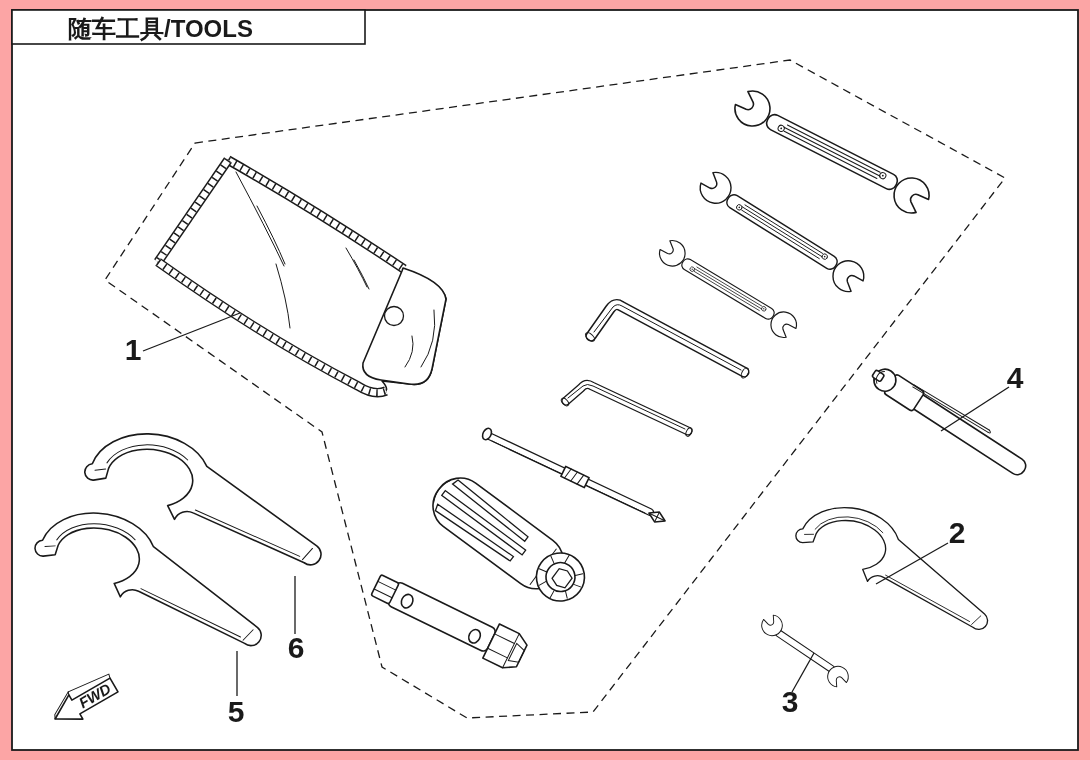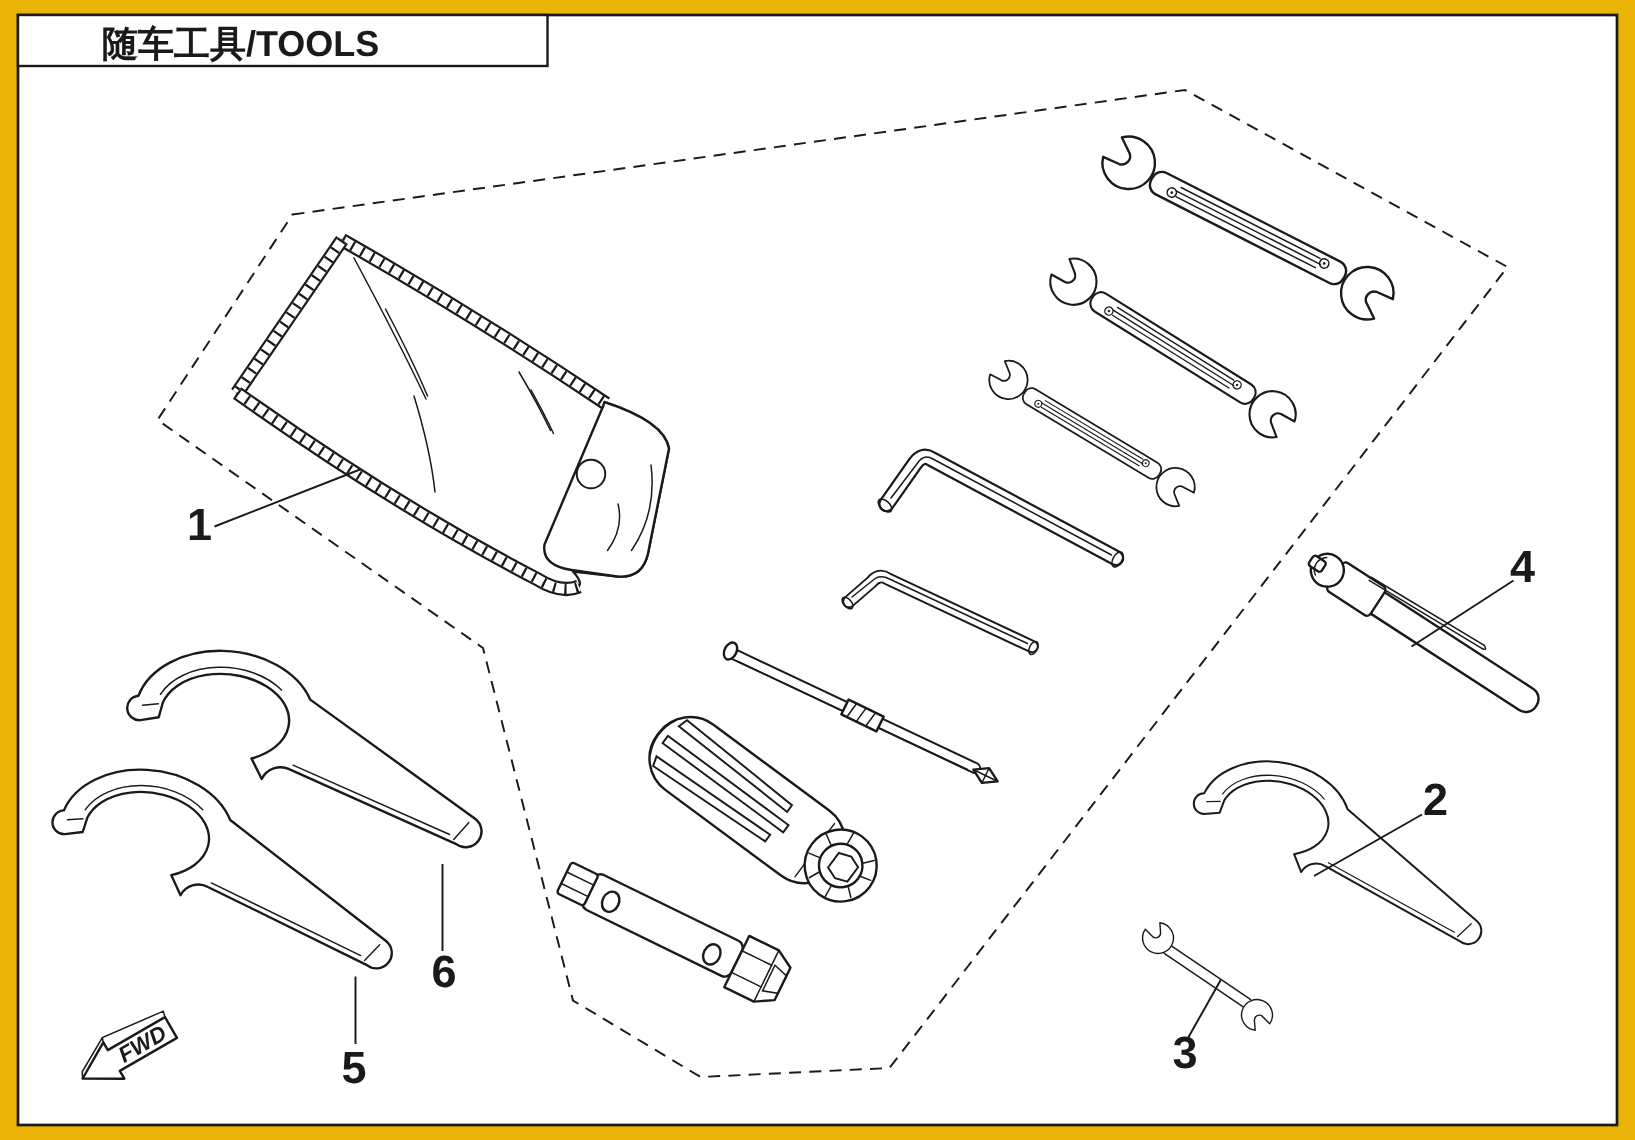--- a/index.html
+++ b/index.html
@@ -1,17 +1,17 @@
 <!DOCTYPE html>
 <html style="--line: #1a1a1a;"><head>
 <meta charset="utf-8">
 <style>
   :root { --line:#1a1a1a; }
   html,body { margin:0; padding:0; background:#fff; }
-  .page { width:1090px; height:760px; position:relative; background:#eab308; }
+  .page { width:1090px; height:760px; position:relative; background:#fca5a5; }
   svg { display:block; }
   text { font-family:"Liberation Sans", sans-serif; }
   .ol  { fill:#fff; stroke:var(--line); stroke-width:1.6; stroke-linejoin:round; }
   .ln  { fill:none; stroke:var(--line); stroke-width:1.3; stroke-linecap:round; }
   .thin{ fill:none; stroke:var(--line); stroke-width:1; stroke-linecap:round; }
   .dash{ fill:none; stroke:var(--line); stroke-width:1.3; stroke-dasharray:8 5.5; }
   .lead{ fill:none; stroke:var(--line); stroke-width:1.3; }
   .num { font-size:30px; font-weight:700; fill:var(--line); text-anchor:middle; }
   .ttl { font-size:24px; font-weight:600; fill:var(--line); }
   .fwdt{ font-size:15px; font-weight:700; font-style:italic; fill:var(--line); text-anchor:middle; }

